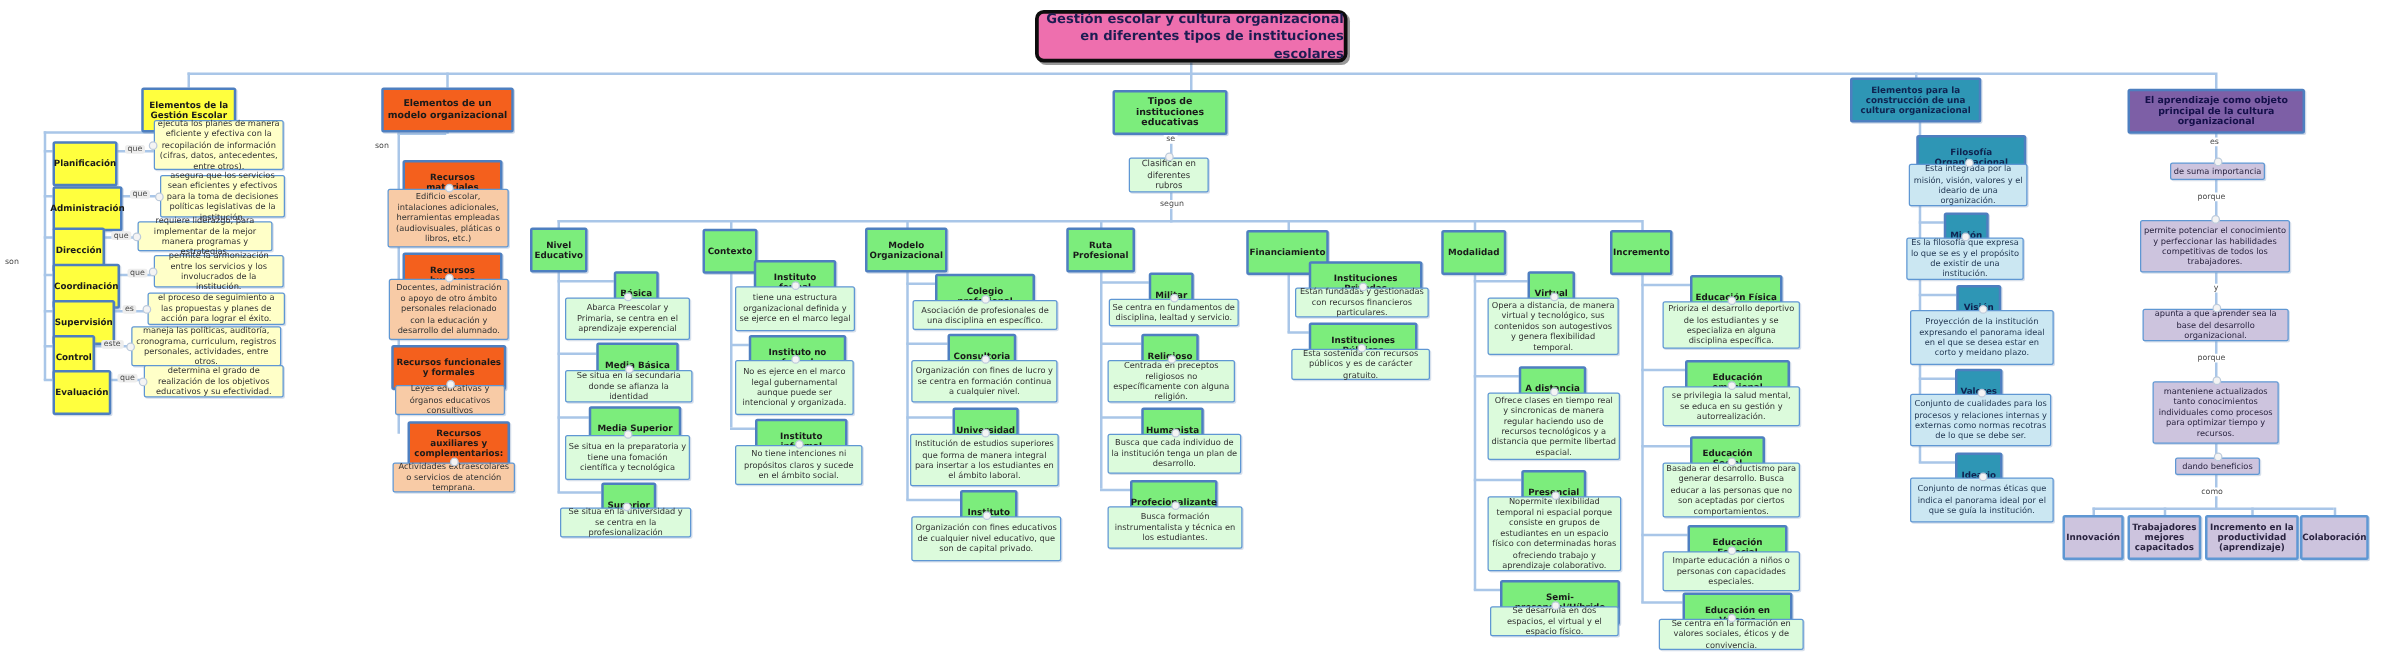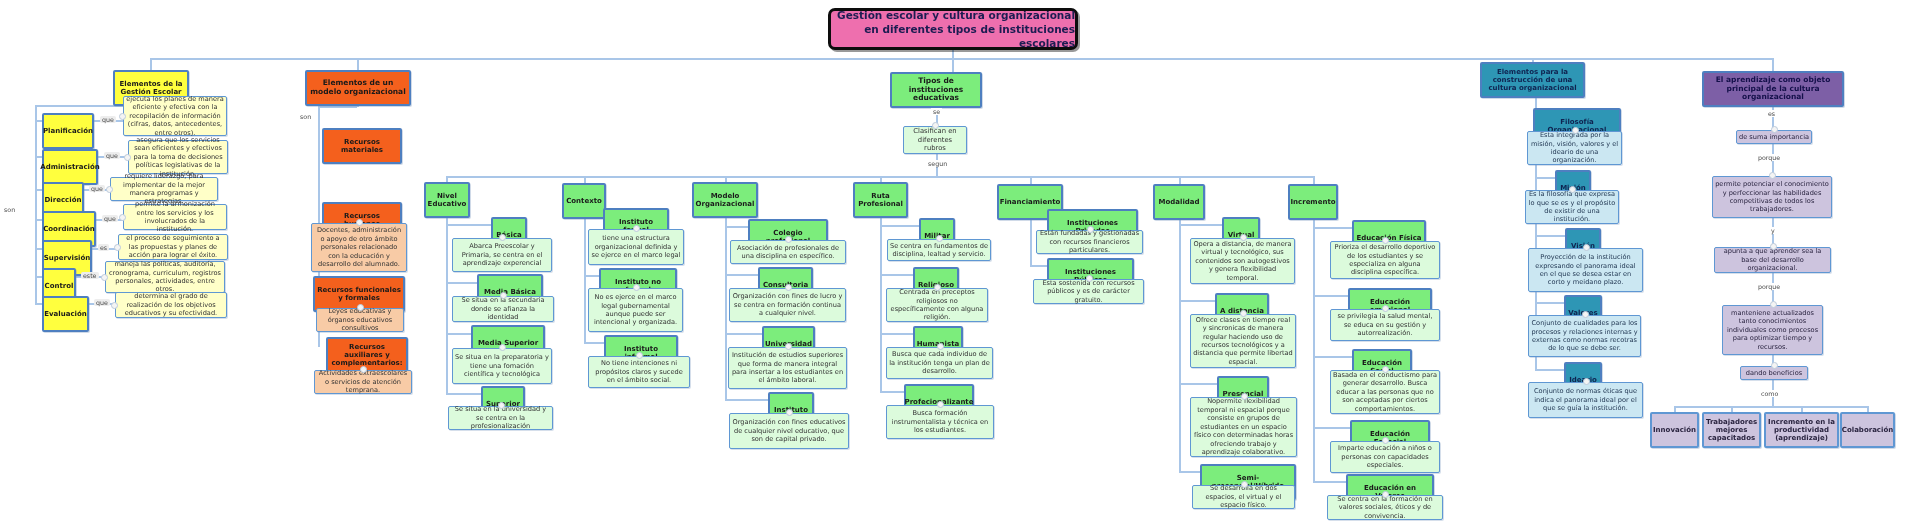--- a/index.html
+++ b/index.html
@@ -89,20 +89,21 @@
   <span class="rel pill" style="left:94px;top:299px">que</span>
   <div class="bx desc desc-h payellow" style="left:115px;top:292px;width:112px;height:26px">determina el grado de realización de los objetivos educativos y su efectividad.</div>
 
   <div class="bx node orange" style="left:305px;top:70px;width:106px;height:32px;font-size:7.5px">Elementos de un modelo organizacional</div>
   <i class="lnv" style="left:357px;top:102px;height:5px"></i>
   <i class="lnh" style="left:318px;top:106px;width:39px"></i>
   <i class="lnv" style="left:318px;top:106px;height:241px"></i>
   <span class="rel" style="left:298px;top:113px">son</span>
 
   <div class="bx node orange" style="left:322px;top:128px;width:80px;height:16px">Recursos materiales</div>
+  <div class="bx desc peach" style="left:310px;top:151px;width:97px;height:47px">Edificio escolar, intalaciones adicionales, herramientas empleadas (audiovisuales, pláticas o libros, etc.)</div>
   <div class="bx node orange" style="left:322px;top:202px;width:80px;height:15px">Recursos humanos</div>
   <div class="bx desc peach" style="left:311px;top:223px;width:96px;height:49px">Docentes, administración o apoyo de otro ámbito personales relacionado con la educación y desarrollo del alumnado.</div>
   <div class="bx node orange" style="left:313px;top:276px;width:92px;height:26px">Recursos funcionales y formales</div>
   <div class="bx desc peach" style="left:316px;top:308px;width:88px;height:24px">Leyes educativas y órganos educativos consultivos</div>
   <div class="bx node orange" style="left:326px;top:337px;width:82px;height:26px">Recursos auxiliares y complementarios:</div>
   <div class="bx desc peach" style="left:314px;top:370px;width:98px;height:24px">Actividades extraescolares o servicios de atención temprana.</div>
 
   <div class="bx node green" style="left:890px;top:72px;width:92px;height:28px;font-size:7.5px">Tipos de instituciones educativas</div>
   <i class="lnv" style="left:936px;top:100px;height:28px"></i>
   <span class="rel" style="left:931px;top:108px">se</span>

